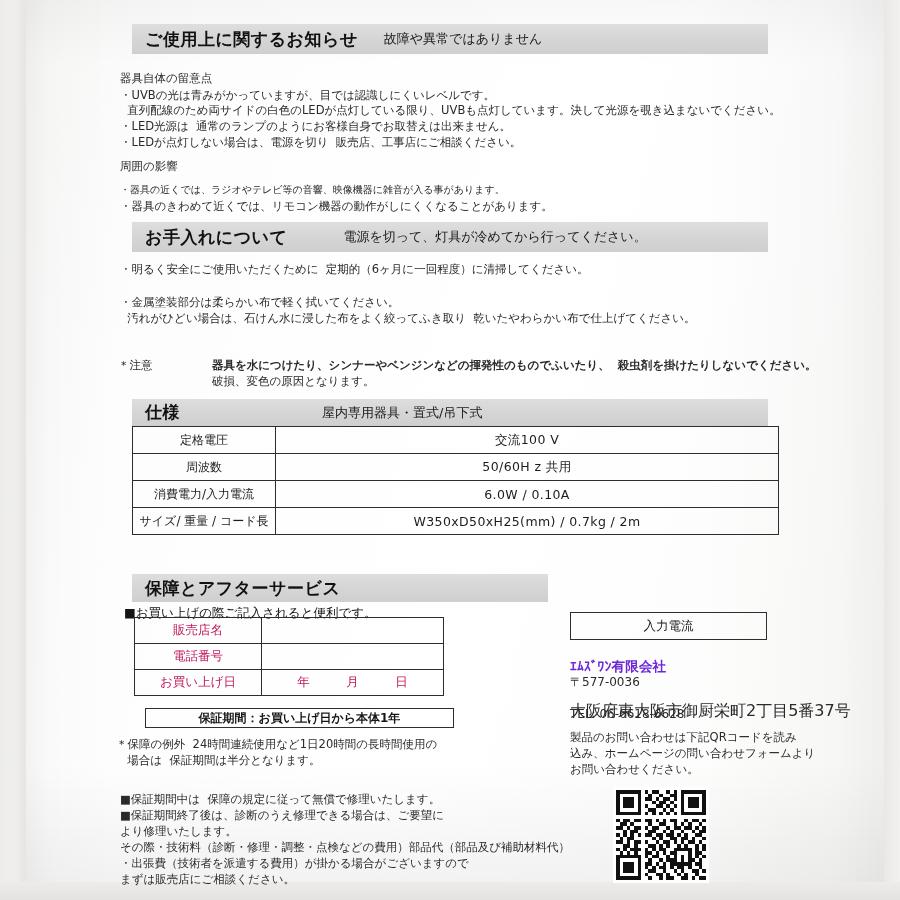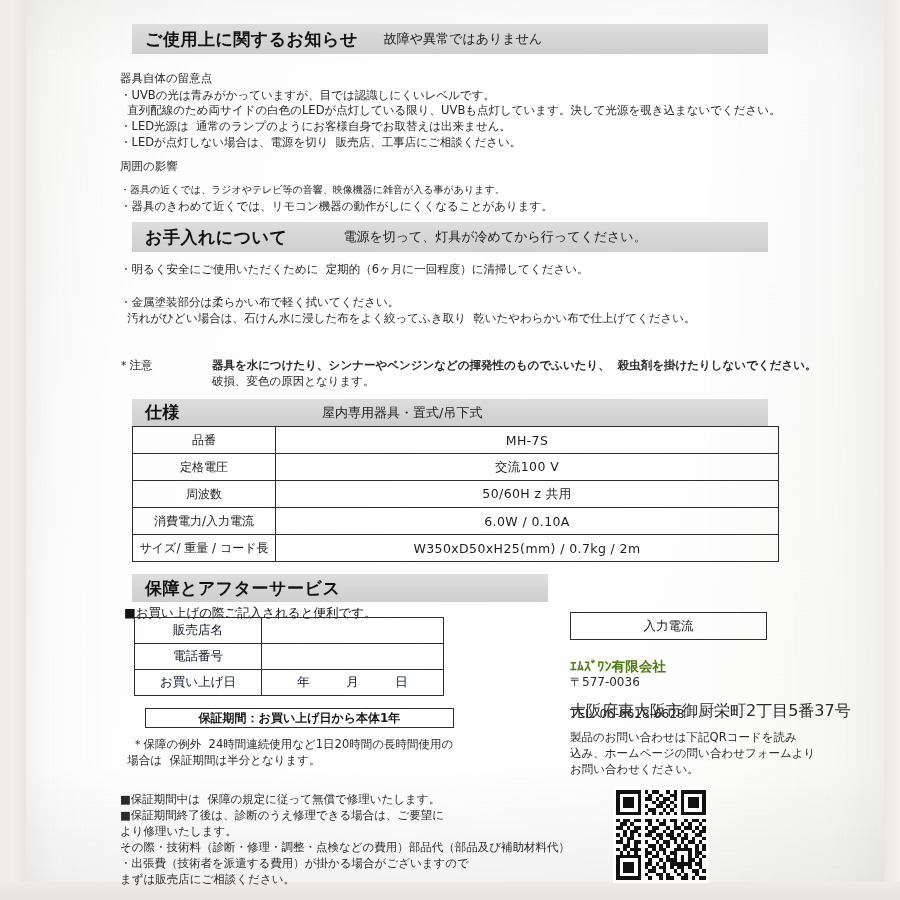--- a/index.html
+++ b/index.html
@@ -121,21 +121,21 @@
   
   table.dealer {
     position: absolute;
     border-collapse: collapse;
   }
   table.dealer td {
     border: 1.4px solid #2d2d2d;
     height: 26px;
     font-size: 12.5px;
     box-sizing: border-box;
-    color: #0f172a;
+    color: #be185d;
   }
   table.dealer td.k { width: 127px; text-align: center; }
   table.dealer td.v { width: 182px; }
   .ymd {
     display: flex;
     justify-content: space-around;
     align-items: center;
     padding: 0 16px;
     font-size: 12.5px;
   }
@@ -159,21 +159,21 @@
     display: flex;
     align-items: center;
     justify-content: center;
     font-size: 12.5px;
     color: #181818;
   }
 
   .company-name {
     font-weight: bold;
     font-size: 13.5px;
-    color: #4d7c0f;
+    color: #6d28d9;
     letter-spacing: 0.2px;
   }
 
   
   #qr {
     position: absolute;
     left: 613px;
     top: 787px;
     width: 96px;
     height: 96px;
@@ -224,24 +224,20 @@
     <div class="txt" style="left:212px; top:357px; font-size:11.5px;font-weight:bold;">器具を水につけたり、シンナーやベンジンなどの揮発性のものでふいたり、  殺虫剤を掛けたりしないでください。</div>
     <div class="txt" style="left:212px; top:373px; font-size:11.5px;">破損、変色の原因となります。</div>
 
     <div class="band" style="left:132px; top:399px; width:636px; height:27px; padding-left:13px;">
       <span class="band-title" style="font-size:17px;">仕様</span>
       <span class="band-sub" style="font-size:13px; margin-left:142px;">屋内専用器具・置式/吊下式</span>
     </div>
 
     <table class="spec" style="left:132px; top:426px;">
       <tbody>
-        <tr>
-          <td class="k">品番</td>
-          <td class="v">MH-7S</td>
-        </tr>
         <tr>
           <td class="k">定格電圧</td>
           <td class="v">交流100 V</td>
         </tr>
         <tr>
           <td class="k">周波数</td>
           <td class="v">50/60H z 共用</td>
         </tr>
         <tr>
           <td class="k">消費電力/入力電流</td>
@@ -278,21 +274,21 @@
               <span>月</span>
               <span>日</span>
             </div>
           </td>
         </tr>
       </tbody>
     </table>
 
     <div class="warranty-bar" style="left:145px; top:708px; width:309px;">保証期間：お買い上げ日から本体1年</div>
 
-    <div class="txt" style="left:132px; top:736px; font-size:11.5px;">＊保障の例外  24時間連続使用など1日20時間の長時間使用の</div>
+    <div class="txt" style="left:116px; top:736px; font-size:11.5px;">＊保障の例外  24時間連続使用など1日20時間の長時間使用の</div>
     <div class="txt" style="left:120px; top:752px; font-size:11.5px;">  場合は  保証期間は半分となります。</div>
 
     <div class="txt" style="left:120px; top:791px; font-size:11.5px;">■保証期間中は  保障の規定に従って無償で修理いたします。</div>
     <div class="txt" style="left:120px; top:807px; font-size:11.5px;">■保証期間終了後は、診断のうえ修理できる場合は、ご要望に</div>
     <div class="txt" style="left:120px; top:823px; font-size:11.5px;">より修理いたします。</div>
     <div class="txt" style="left:120px; top:839px; font-size:11.5px;">その際・技術料（診断・修理・調整・点検などの費用）部品代（部品及び補助材料代）</div>
     <div class="txt" style="left:120px; top:855px; font-size:11.5px;">・出張費（技術者を派遣する費用）が掛かる場合がございますので</div>
     <div class="txt" style="left:120px; top:871px; font-size:11.5px;">まずは販売店にご相談ください。</div>
 
     <div class="boxed" style="left:570px; top:612px; width:197px; height:28px;">入力電流</div>

